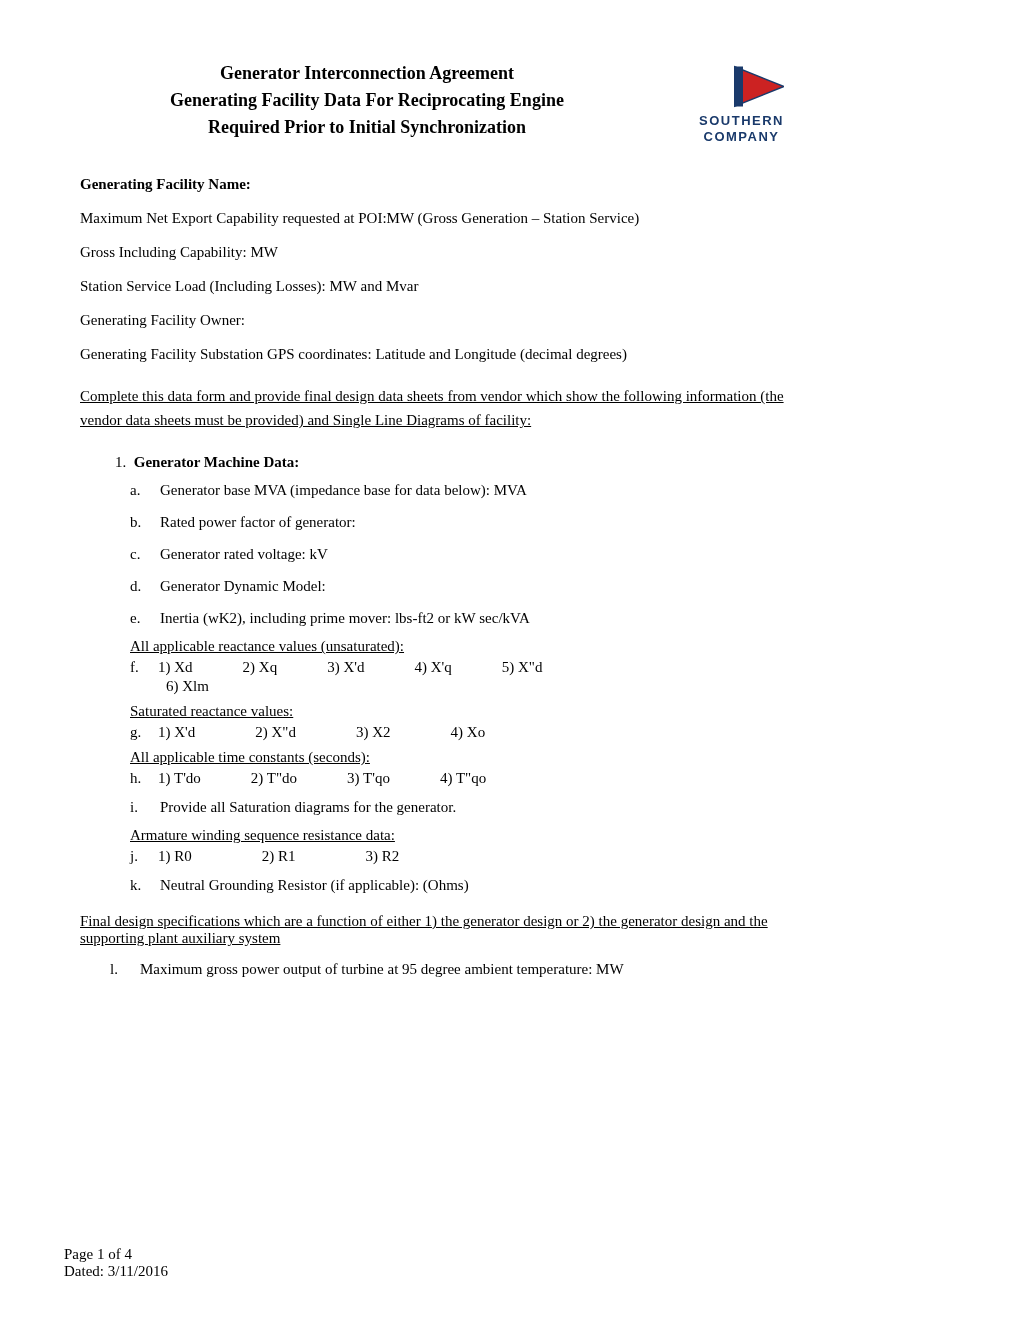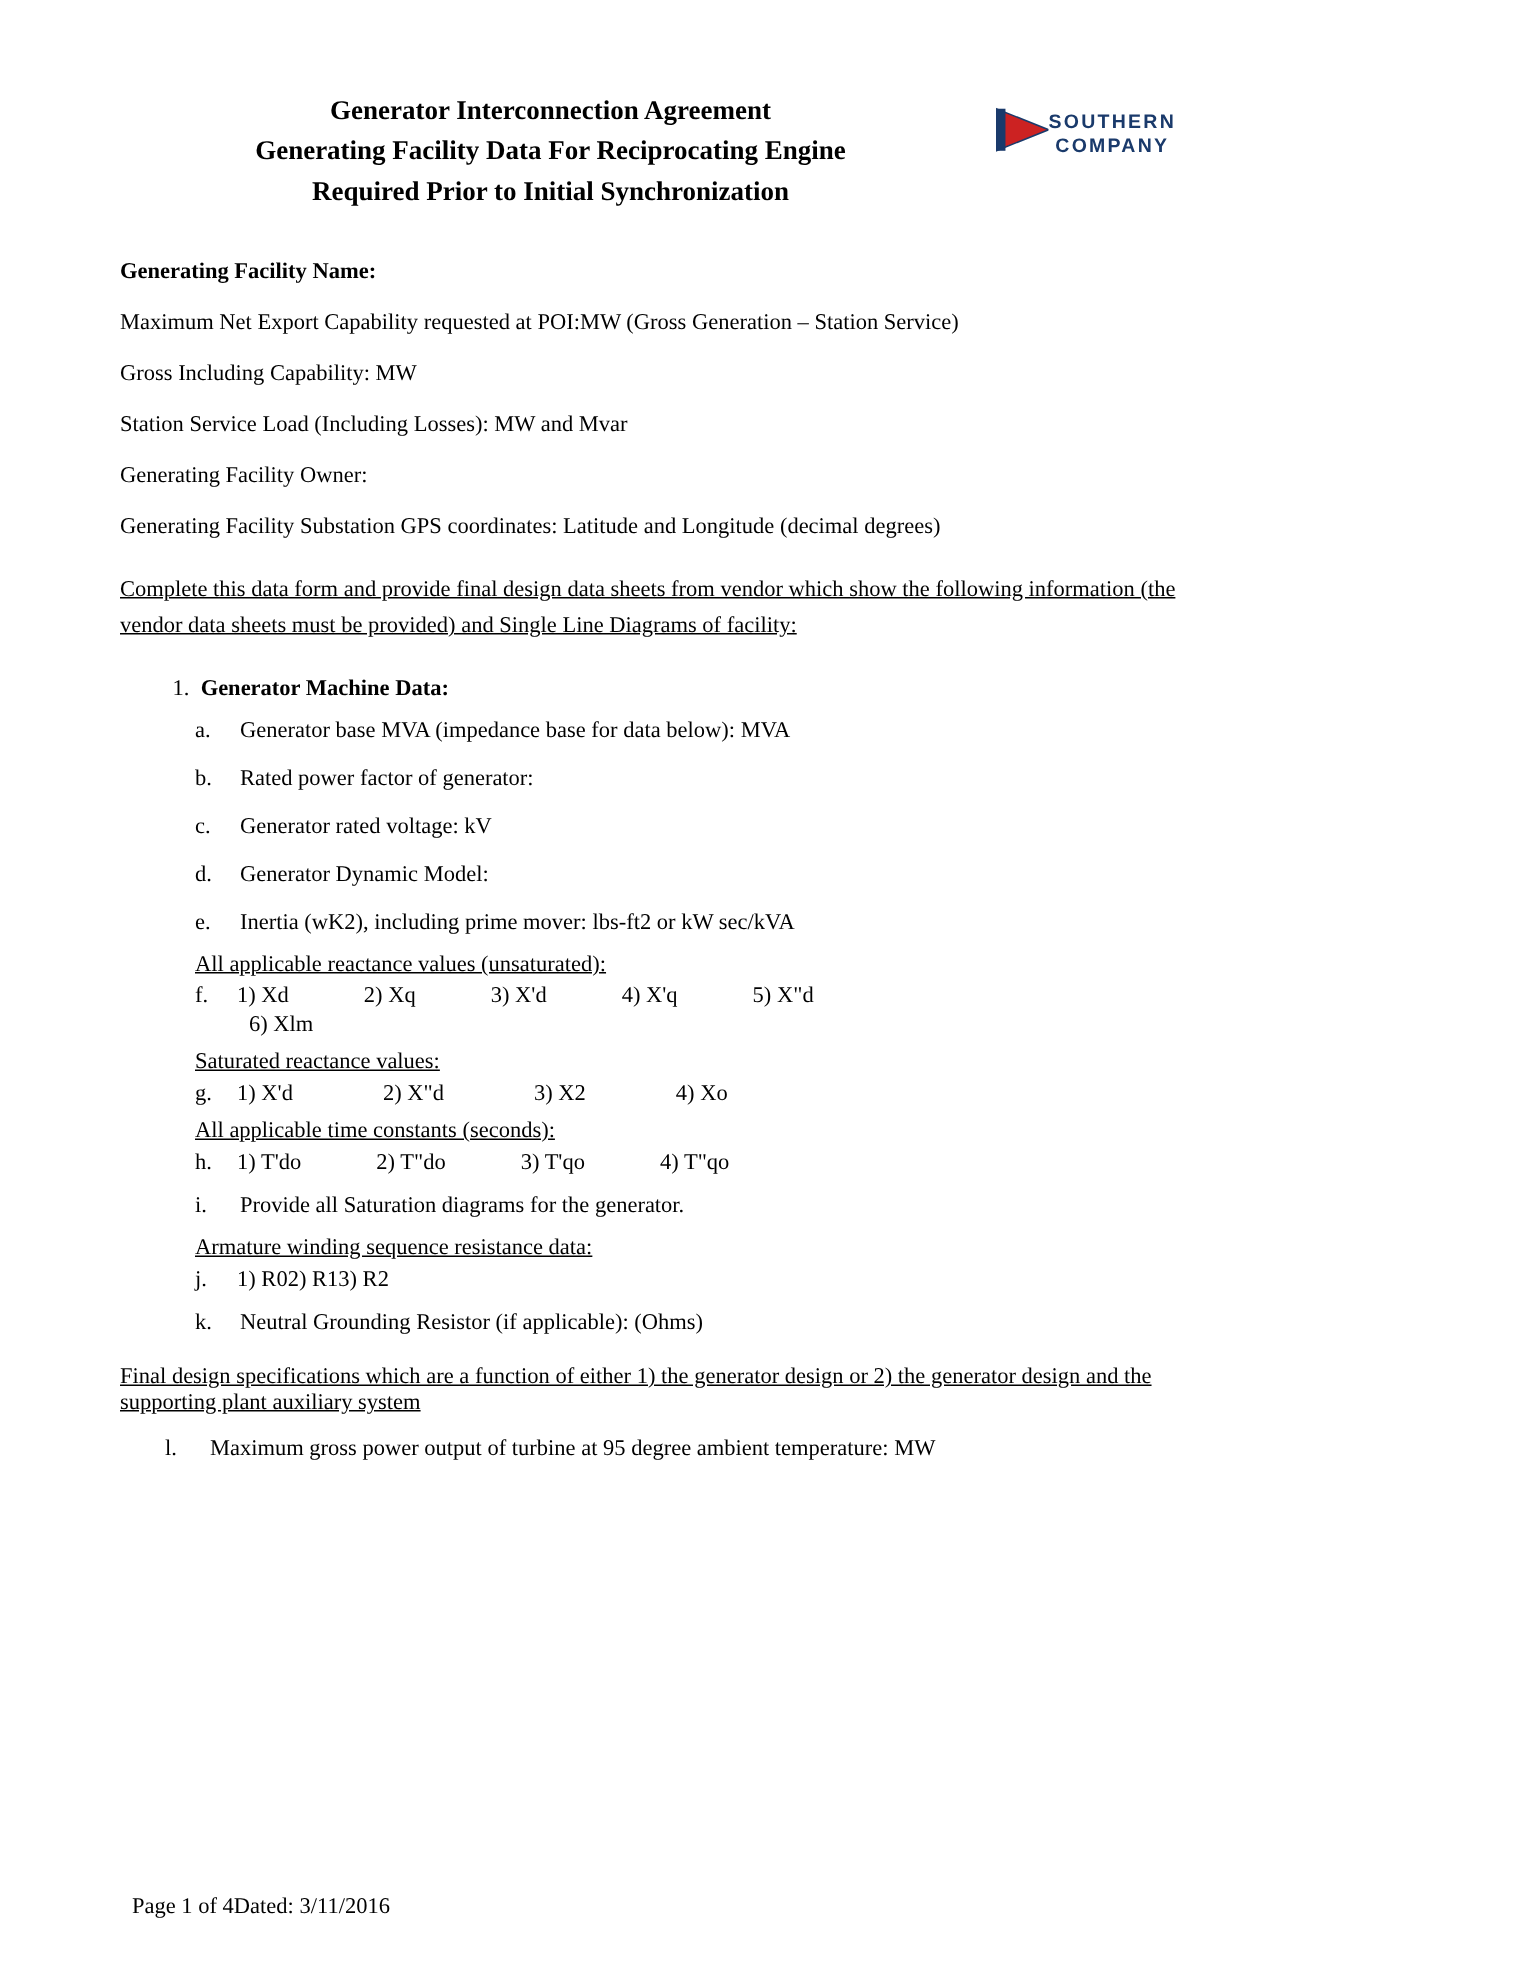--- a/index.html
+++ b/index.html
@@ -36,22 +36,22 @@
       line-height: 1.5;
     }
     .logo {
       width: 120px;
       flex-shrink: 0;
       margin-top: 4px;
     }
     
     .logo-container {
       display: flex;
-      flex-direction: row;
-      align-items: center;
+      flex-direction: column;
+      align-items: flex-end;
     }
     .logo-text {
       font-size: 13px;
       font-weight: 900;
       font-family: Arial, sans-serif;
       color: #1a3a6b;
       letter-spacing: 1.5px;
       line-height: 1.2;
       text-align: center;
     }
@@ -93,25 +93,26 @@
       min-width: 30px;
       font-weight: normal;
     }
     .list-item-letter .content {
       flex: 1;
     }
 
     .footer {
       position: absolute;
       bottom: 40px;
-      left: 88px;
+      left: 64px;
       right: 80px;
       display: flex;
-      justify-content: flex-start;
+      justify-content: flex-end;
       font-size: 15px;
+      flex-direction: column;
     }
   </style>
 </head>
 <body>
 
 <div class="page">
 
   <div class="header">
     <div class="header-title">
       <h1>
@@ -234,21 +235,21 @@
       <span class="content">Provide all Saturation diagrams for the generator.</span>
     </div>
 
     <div style="margin-left:30px; margin-top:8px; margin-bottom:4px;">
       <span class="underline">Armature winding sequence resistance data:</span>
     </div>
 
     <div style="margin-left:30px; margin-bottom:8px;">
       <div style="display:flex; align-items:baseline; gap:0;">
         <span style="min-width:28px;">j.</span>
-        <div style="display:flex; ">
+        <div style="display:flex; gap:70px;">
           <span>1)  R0</span>
           <span>2)  R1</span>
           <span>3)  R2</span>
         </div>
       </div>
     </div>
 
     <div class="list-item-letter">
       <span class="letter">k.</span>
       <span class="content">Neutral Grounding Resistor (if applicable):  (Ohms)</span>

